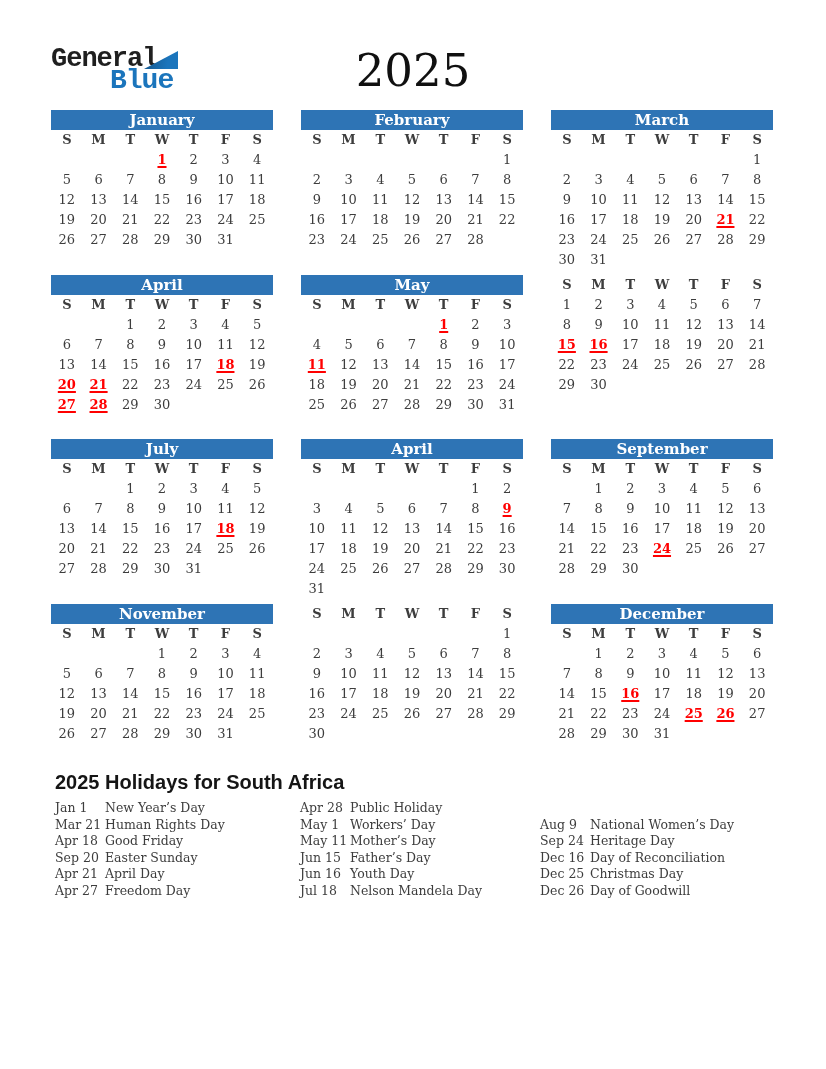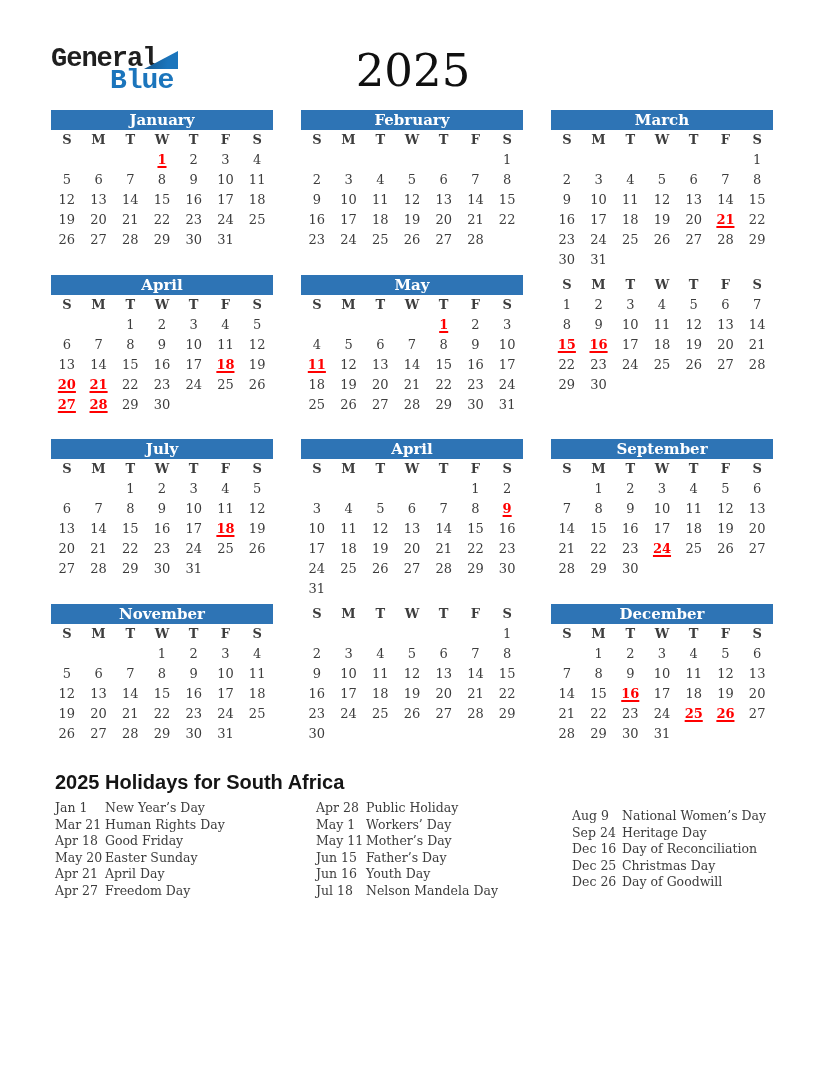--- a/index.html
+++ b/index.html
@@ -52,21 +52,21 @@
   .day-cell { text-align: center; line-height: 20px; font-size: 13px; color: var(--day-text); }
   .day-cell.holiday {
     color: var(--holiday-red); font-weight: bold;
     text-decoration: underline; text-decoration-thickness: 1.5px; text-underline-offset: 2px;
   }
 
   
   .holidays-section { position: absolute; left: 55px; top: 771px; width: 716px; }
   .holidays-title { font-family: "Liberation Sans", sans-serif; font-weight: bold;
                     font-size: 20px; color: #151515; margin-bottom: 6px; }
-  .holiday-columns { display: flex; align-items: center; gap: 16px; }
+  .holiday-columns { display: flex; align-items: flex-end; }
   .holiday-column:nth-child(1) { width: 245px; }
   .holiday-column:nth-child(2) { width: 240px; }
   .holiday-column:nth-child(3) { flex: 1; }
   .holiday-item { display: flex; line-height: 16.5px; font-size: 12.5px; color: var(--day-text); }
   .holiday-item .hdate { flex: 0 0 50px; }
 </style>
 </head>
 <body>
 
 <div class="page" style="--header-bg: #2e74b5; --holiday-red: #ff0000; --day-text: #3d3d3d; --logo-blue: #1b75bc;">
@@ -662,21 +662,21 @@
           </div>
           <div class="holiday-item">
             <span class="hdate">Mar 21</span>
             <span class="hname">Human Rights Day</span>
           </div>
           <div class="holiday-item">
             <span class="hdate">Apr 18</span>
             <span class="hname">Good Friday</span>
           </div>
           <div class="holiday-item">
-            <span class="hdate">May 20</span>
+            <span class="hdate">Sep 20</span>
             <span class="hname">Easter Sunday</span>
           </div>
           <div class="holiday-item">
             <span class="hdate">Apr 21</span>
             <span class="hname">April Day</span>
           </div>
           <div class="holiday-item">
             <span class="hdate">Apr 27</span>
             <span class="hname">Freedom Day</span>
           </div>

